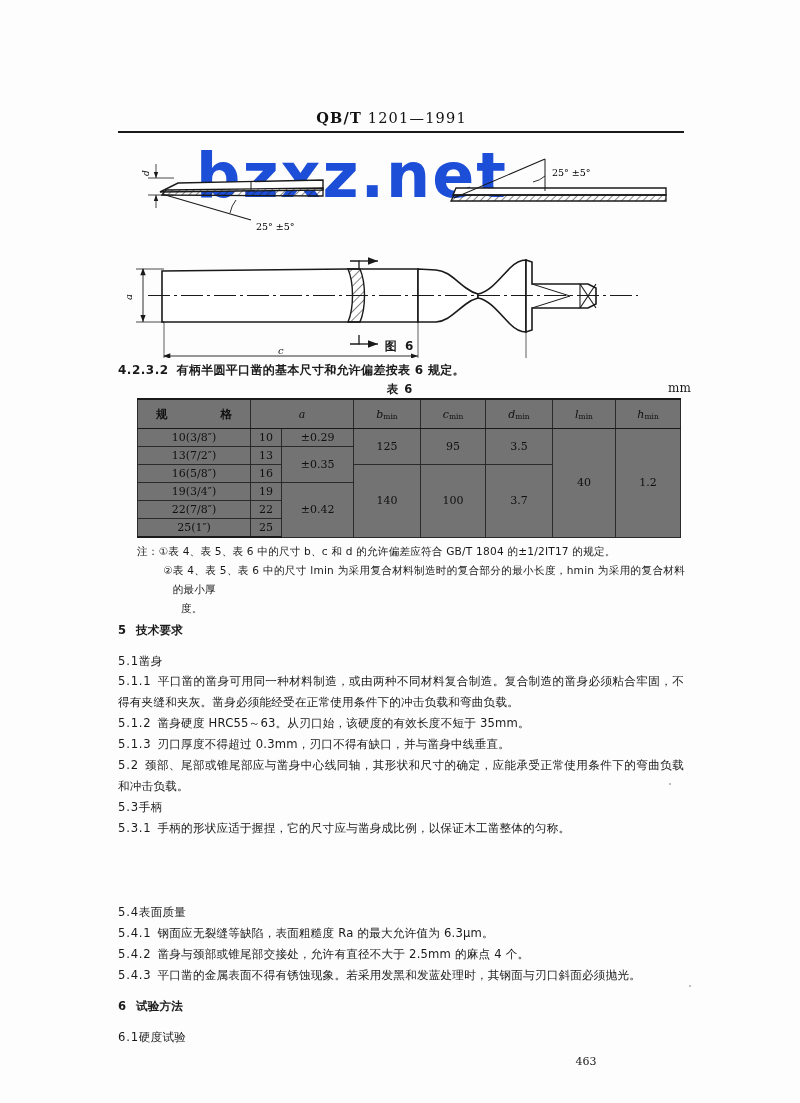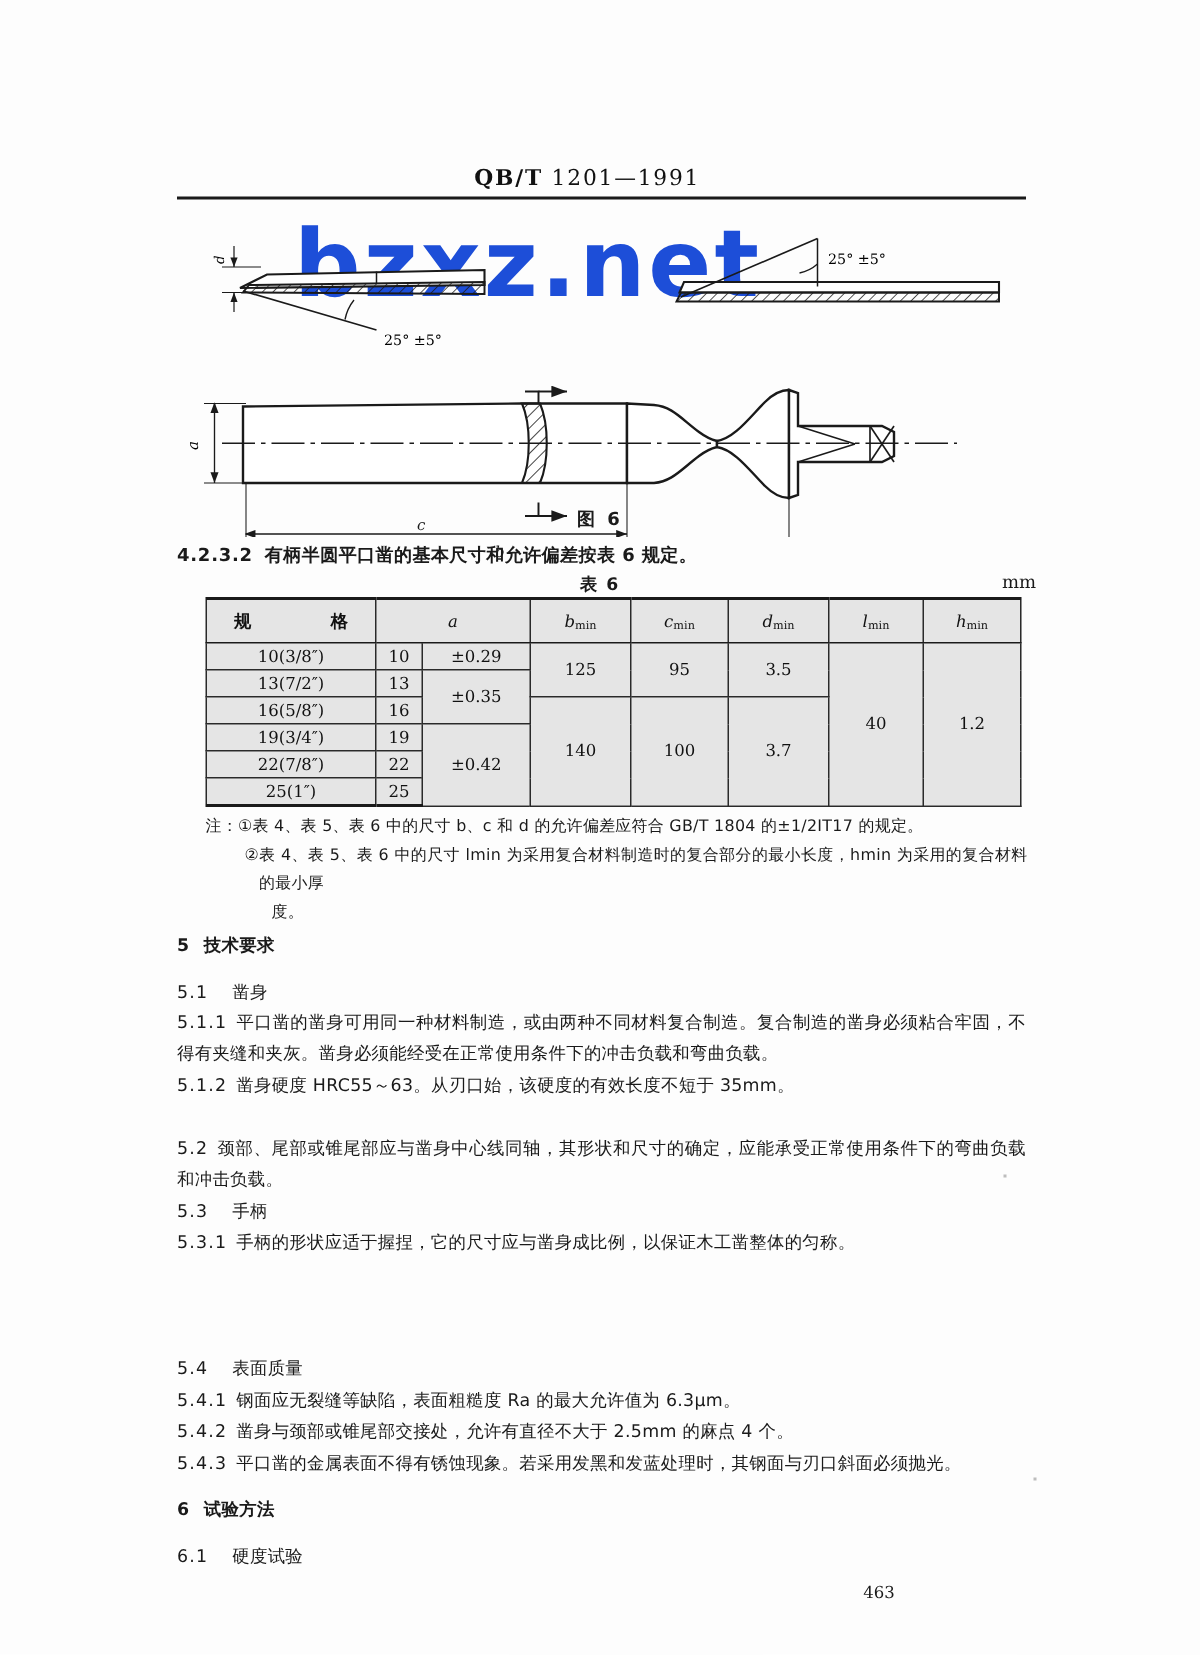--- a/index.html
+++ b/index.html
@@ -91,21 +91,21 @@
     font-size: 11.6px;
     line-height: 21px;
     letter-spacing: 0.2px;
     text-align: justify;
   }
   .clause .num { letter-spacing: 0.8px; }
   .heading {
     font-weight: 700;
   }
   .heading .num { margin-right: 9px; }
-  .sub-head .num { margin-right: 16px; }
+  .sub-head .num { margin-right: 0; }
   .para .num { margin-right: 6px; }
 
   
   .tbl-intro {
     position: absolute;
     left: 118px;
     top: 362px;
     width: 566px;
     font-size: 12px;
     font-weight: 700;
@@ -140,21 +140,21 @@
     font-family: "DejaVu Serif", "Liberation Serif", serif;
     font-size: 11px;
     color: #111;
   }
   table.spec td, table.spec th {
     border: 1px solid #2a2a2a;
     text-align: center;
     font-weight: 400;
     padding: 0;
     height: 17px;
-    background: #e5e5e5;
+    background: #737373;
   }
   table.spec thead th {
     height: 28px;
     border-top: 2px solid #1a1a1a;
     border-bottom: 1.6px solid #1a1a1a;
   }
   table.spec tbody tr:last-child td {
     border-bottom: 2px solid #1a1a1a;
   }
   .col-spec { width: 112px; }
@@ -414,20 +414,23 @@
   </div>
 
   <div class="clause para" style="top:671px">
     <span class="num">5.1.1</span><span>平口凿的凿身可用同一种材料制造，或由两种不同材料复合制造。复合制造的凿身必须粘合牢固，不得有夹缝和夹灰。凿身必须能经受在正常使用条件下的冲击负载和弯曲负载。</span>
   </div>
 
   <div class="clause para" style="top:713px">
     <span class="num">5.1.2</span><span>凿身硬度 HRC55～63。从刃口始，该硬度的有效长度不短于 35mm。</span>
   </div>
 
+  <div class="clause para" style="top:734px">
+    <span class="num">5.1.3</span><span>刃口厚度不得超过 0.3mm，刃口不得有缺口，并与凿身中线垂直。</span>
+  </div>
 
   <div class="clause para" style="top:755px">
     <span class="num">5.2</span><span>颈部、尾部或锥尾部应与凿身中心线同轴，其形状和尺寸的确定，应能承受正常使用条件下的弯曲负载和冲击负载。</span>
   </div>
 
   <div class="clause sub-head" style="top:797px">
     <span class="num">5.3</span><span>手柄</span>
   </div>
 
   <div class="clause para" style="top:818px">

